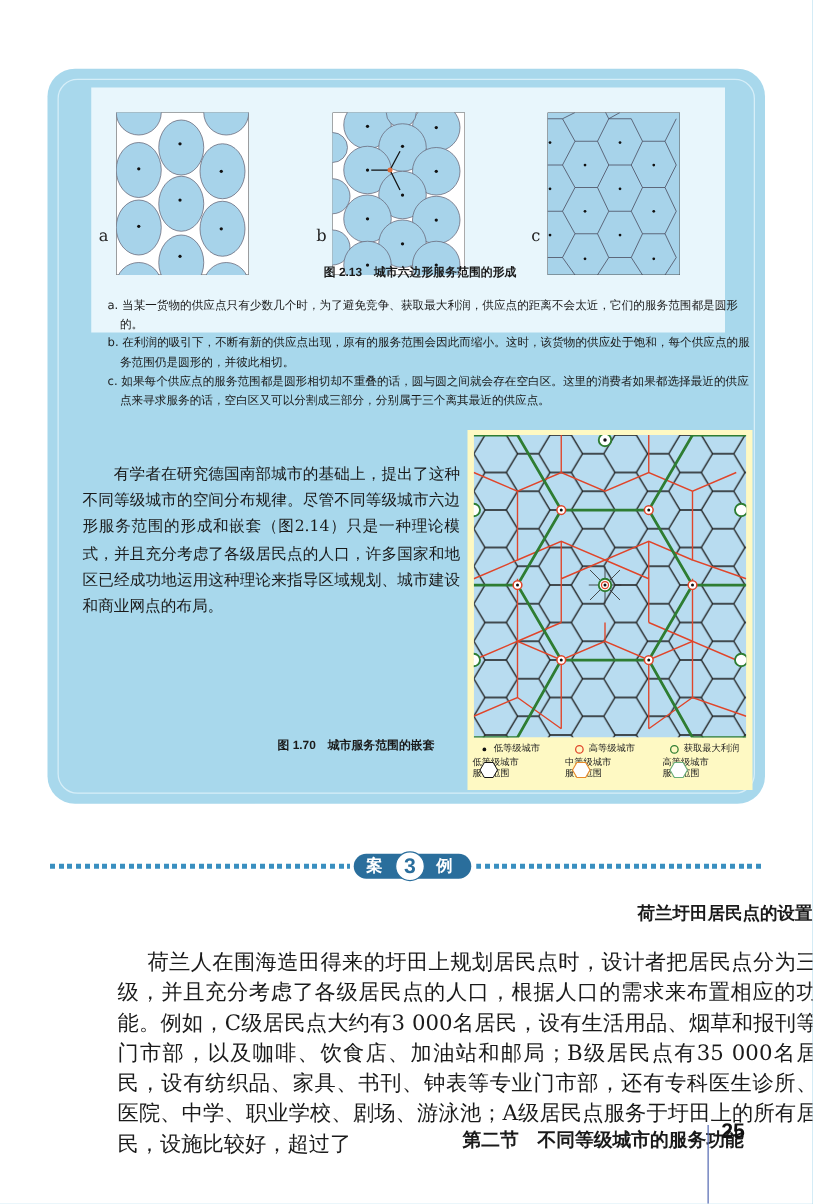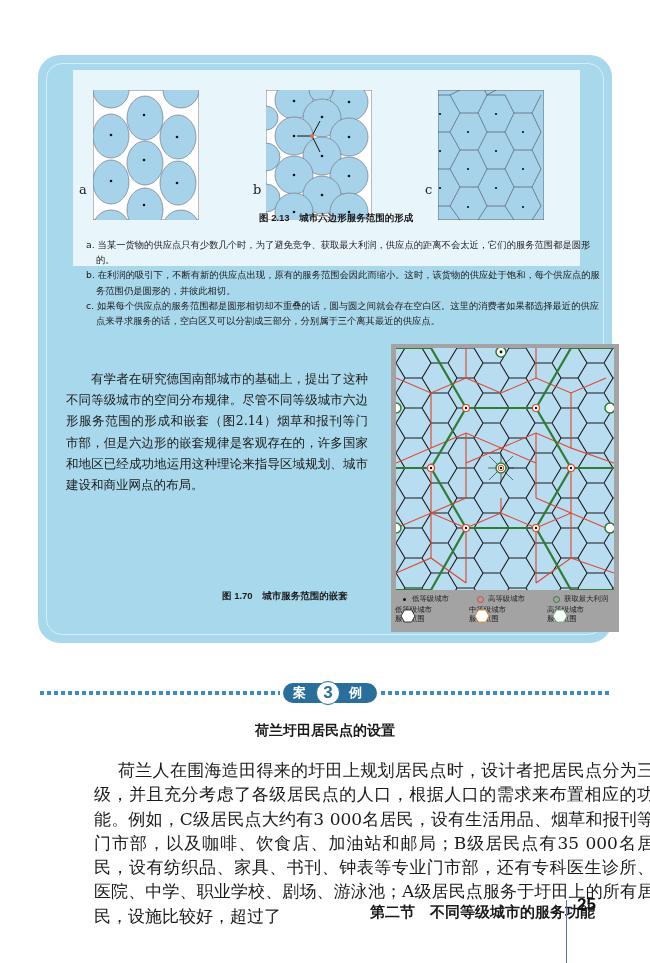--- a/index.html
+++ b/index.html
@@ -8,30 +8,30 @@
   .panel-inner{position:absolute;left:8px;top:8px;right:8px;bottom:8px;border:1px solid #d6eef8;border-radius:16px;}
   .fig13{position:absolute;left:73px;top:70px;width:507px;height:196px;background:#e8f6fc;}
   .subfig{position:absolute;top:20px;width:106px;height:130px;}
   .subfig svg{display:block;}
   .sublabel{position:absolute;top:112px;font-family:"DejaVu Serif","Liberation Serif",serif;font-size:13px;color:#222;}
   .caption{position:absolute;font-family:"Liberation Sans","DejaVu Sans",sans-serif;font-weight:bold;font-size:9.5px;color:#1a1a1a;white-space:nowrap;}
   .notes{position:absolute;left:86px;top:237px;width:520px;font-family:"DejaVu Sans",sans-serif;font-size:9.3px;line-height:15.2px;color:#1a1a1a;}
   .note{padding-left:10px;text-indent:-10px;}
   .body-text{position:absolute;left:66px;top:368px;width:302px;font-family:"DejaVu Serif","Liberation Serif",serif;font-size:12.5px;line-height:21.2px;color:#1a1a1a;text-align:justify;}
   .body-text p{margin:0;text-indent:25px;}
-  .fig14{position:absolute;left:374px;top:344px;width:228px;height:288px;background:#a3a3a3;margin-left:17px;}
+  .fig14{position:absolute;left:374px;top:344px;width:228px;height:288px;background:#fef9c3;}
   .fig14 svg{position:absolute;left:5px;top:4px;}
   .legend{position:absolute;left:4px;top:248px;width:220px;height:38px;font-family:"DejaVu Serif",serif;font-size:7.4px;color:#222;line-height:9px;}
   .lg{position:absolute;white-space:nowrap;}
   .case-bar{position:absolute;top:683px;left:40px;width:570px;height:20px;}
   .dots{position:absolute;top:8px;height:4px;background-image:repeating-linear-gradient(90deg,#3a8fc0 0 4px,transparent 4px 7px);}
   .case-badge{position:absolute;left:243px;top:0;width:94px;height:20px;background:#2a6e9c;border-radius:10px;}
   .case-badge span{position:absolute;top:1px;color:#fff;font-weight:bold;font-size:13px;font-family:"DejaVu Sans",sans-serif;}
   .case-num{position:absolute;left:33px;top:-2px;width:24px;height:24px;border-radius:50%;background:#fff;border:1px solid #2a6e9c;box-sizing:border-box;color:#2a6e9c;font-weight:bold;font-size:17px;text-align:center;line-height:22px;font-family:"Liberation Sans",sans-serif;}
-  .case-title{position:absolute;top:722px;left:0;width:650px;text-align:center;font-family:"DejaVu Serif",serif;font-weight:bold;font-size:14px;color:#1a1a1a;}
+  .case-title{position:absolute;top:722px;left:0;width:650px;text-align:right;font-family:"DejaVu Serif",serif;font-weight:bold;font-size:14px;color:#1a1a1a;}
   .case-body{position:absolute;left:46px;top:758px;width:560px;font-family:"DejaVu Serif","Liberation Serif",serif;font-size:17px;line-height:24.3px;color:#1a1a1a;text-align:justify;margin-left:48px;}
   .case-body p{margin:0;text-indent:24px;}
   .footer-text{position:absolute;left:370px;top:903px;font-family:"DejaVu Sans",sans-serif;font-weight:bold;font-size:15px;color:#1a1a1a;white-space:nowrap;}
   .footer-rule{position:absolute;left:566px;top:900px;width:1px;height:63px;background:#5a6fb5;}
   .page-num{position:absolute;left:577px;top:895px;font-family:"Liberation Sans",sans-serif;font-weight:bold;font-size:17px;color:#111;}
 </style>
 </head>
 <body>
 
 <div class="panel">
@@ -142,21 +142,21 @@
 </div>
 <div class="caption" style="left:236px;top:212px;margin-left:23px;">图 2.13　城市六边形服务范围的形成</div>
 
 <div class="notes">
   <div class="note">a. 当某一货物的供应点只有少数几个时，为了避免竞争、获取最大利润，供应点的距离不会太近，它们的服务范围都是圆形的。</div>
   <div class="note">b. 在利润的吸引下，不断有新的供应点出现，原有的服务范围会因此而缩小。这时，该货物的供应处于饱和，每个供应点的服务范围仍是圆形的，并彼此相切。</div>
   <div class="note">c. 如果每个供应点的服务范围都是圆形相切却不重叠的话，圆与圆之间就会存在空白区。这里的消费者如果都选择最近的供应点来寻求服务的话，空白区又可以分割成三部分，分别属于三个离其最近的供应点。</div>
 </div>
 
 <div class="body-text">
-  <p>有学者在研究德国南部城市的基础上，提出了这种不同等级城市的空间分布规律。尽管不同等级城市六边形服务范围的形成和嵌套（图2.14）烟草和报刊等门市部，但是六边形的嵌套规律是客观存在的，许多国家和地区已经成功地运用这种理论来指导区域规划、城市建设和商业网点的布局。</p>
+  <p>有学者在研究德国南部城市的基础上，提出了这种不同等级城市的空间分布规律。尽管不同等级城市六边形服务范围的形成和嵌套（图2.14）只是一种理论模式，并且充分考虑了各级居民点的人口，许多国家和地区已经成功地运用这种理论来指导区域规划、城市建设和商业网点的布局。</p>
 </div>
 
 <div class="fig14">
   <svg width="218" height="242" viewBox="0 0 218 242">
     <rect x="0" y="0" width="218" height="242" fill="#b8dcf0"></rect>
     <defs>
       <pattern id="hexp" x="0" y="0" width="52" height="30" patternUnits="userSpaceOnUse">
         <path d="M0,15 L9,0 H26 L35,15 L26,30 H9 Z M35,15 H52" fill="none" stroke="#1a1a1a" stroke-width="1.1"></path>
       </pattern>
     </defs>

